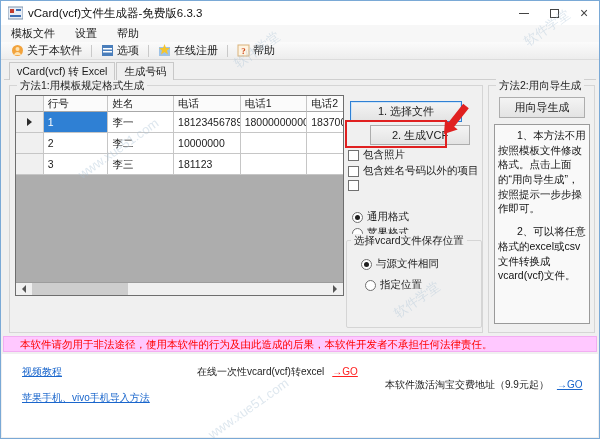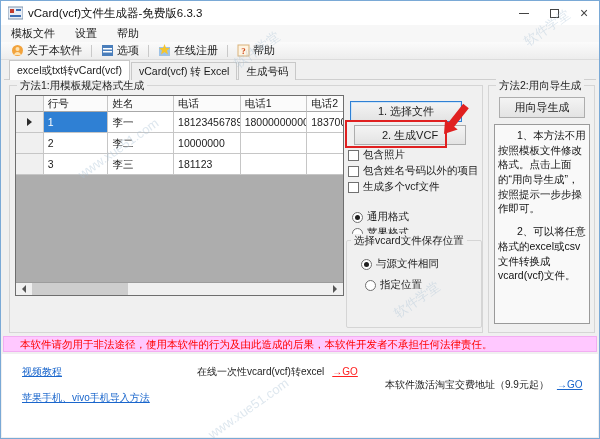--- a/index.html
+++ b/index.html
@@ -58,21 +58,21 @@
   .hscroll { flex:0 0 13px; background:#f0f0f0; display:flex; align-items:stretch; border-top:1px solid #9c9c9c; }
   .sb-btn { width:16px; display:flex; align-items:center; justify-content:center; background:#f0f0f0; }
   .sb-left-tri { width:0;height:0;border-right:4px solid #555;border-top:4px solid transparent;border-bottom:4px solid transparent; }
   .sb-right-tri { width:0;height:0;border-left:4px solid #555;border-top:4px solid transparent;border-bottom:4px solid transparent; }
   .sb-thumb { width:96px; background:#cdcdcd; }
   .sb-track { flex:1; }
   
   .btn { position:absolute; background:linear-gradient(#f4f4f4,#e3e3e3); border:1px solid #adadad;
     display:flex; align-items:center; justify-content:center; font-size:11px; }
   #btn-select { left:340px; top:15px; width:112px; height:21px; border:1px solid #2f80d4; box-shadow:inset 0 0 0 1px #cfe4f7; }
-  #btn-generate { left:344px; top:39px; width:112px; height:20px; }
+  #btn-generate { left:360px; top:39px; width:100px; height:20px; }
   .red-rect { position:absolute; left:335px; top:34px; width:102px; height:28px; border:2px solid #e02020; z-index:5; }
   .red-arrow { position:absolute; left:428px; top:16px; width:32px; height:38px; z-index:6; }
   .check-item, .radio-item { position:absolute; display:flex; align-items:center; gap:4px; font-size:10.5px; white-space:nowrap; }
   .checkbox { width:11px; height:11px; background:#fff; border:1px solid #707070; flex:0 0 auto; }
   .radio { width:11px; height:11px; background:#fff; border:1px solid #707070; border-radius:50%; flex:0 0 auto; position:relative; }
   .radio.checked::after { content:""; position:absolute; left:2px; top:2px; width:5px; height:5px; border-radius:50%; background:#1f1f1f; }
   #save-box { position:absolute; left:336px; top:154px; width:136px; height:88px; border:1px solid #d5d5d5; border-radius:2px; }
   
   #btn-wizard { left:10px; top:11px; width:86px; height:21px; }
   .instructions { position:absolute; left:5px; top:38px; width:96px; height:200px;
@@ -160,21 +160,20 @@
       <svg class="tool-icon" viewBox="0 0 13 13">
           <rect x="1" y="1" width="11" height="11" fill="#fef4e2" stroke="#d9b27a" stroke-width="1"></rect>
           <text x="6.5" y="10" font-size="9" font-weight="bold" fill="#d04a1e" text-anchor="middle">?</text>
         </svg>
       <span>帮助</span>
     </span>
   </div>
 
   <div class="tabline"></div>
   <div class="tabstrip">
-    <span class="tab active">excel或txt转vCard(vcf)</span>
     <span class="tab">vCard(vcf) 转 Excel</span>
     <span class="tab">生成号码</span>
   </div>
 
   <div class="groupbox" id="method1-box">
     <span class="groupbox-label">方法1:用模板规定格式生成</span>
 
     <div class="grid">
       <div class="grid-row">
         <span class="cell hcell mcell c0"></span>
@@ -233,21 +232,20 @@
     <label class="check-item" style="left:338px; top:62px;">
       <span class="checkbox"></span>
       <span>包含照片</span>
     </label>
     <label class="check-item" style="left:338px; top:78px;">
       <span class="checkbox"></span>
       <span>包含姓名号码以外的项目</span>
     </label>
     <label class="check-item" style="left:338px; top:94px;">
       <span class="checkbox"></span>
-      <span>生成多个vcf文件</span>
     </label>
 
     <label class="radio-item" style="left:342px; top:124px;">
       <span class="radio checked"></span>
       <span>通用格式</span>
     </label>
     <label class="radio-item" style="left:342px; top:140px;">
       <span class="radio"></span>
       <span>苹果格式</span>
     </label>

